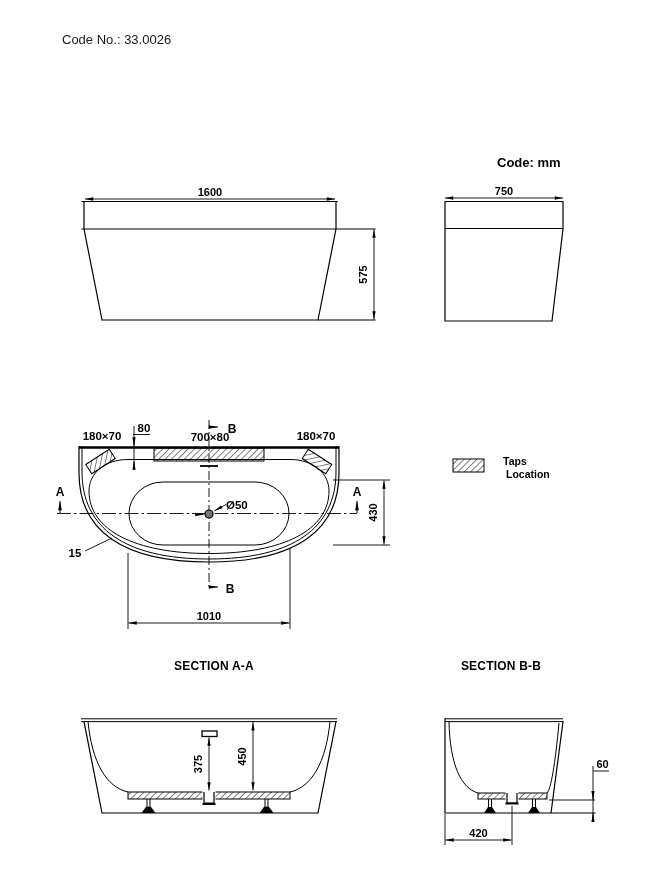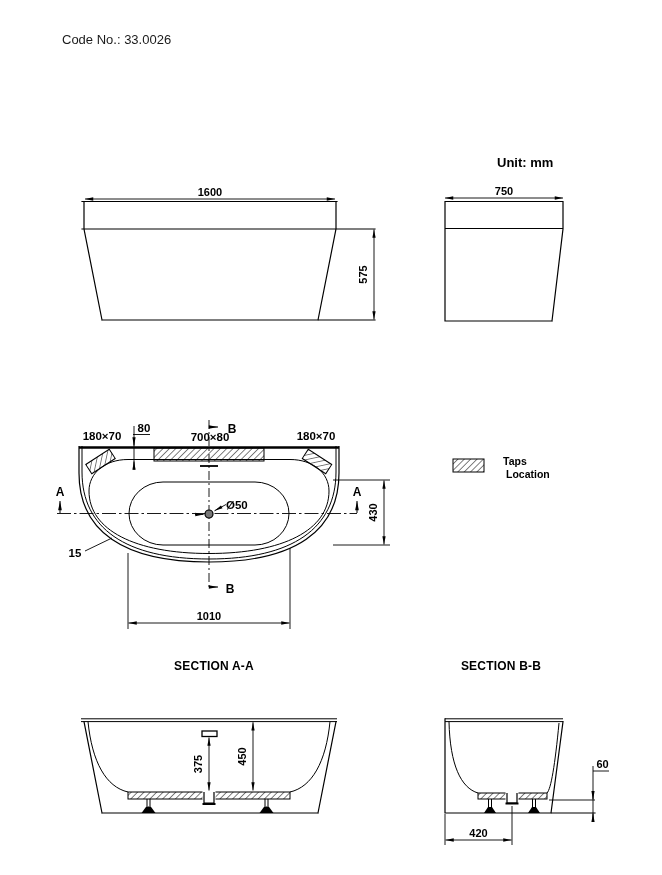--- a/index.html
+++ b/index.html
@@ -14,21 +14,21 @@
   .sec{font-size:12px;}
   .ttl{font-size:12px;letter-spacing:.2px;}
   .lgd{font-size:10.5px;}
 </style>
 </head>
 <body>
 
 <div class="page">
 
   <div class="hdr" style="left:62px;top:32px">Code No.: 33.0026</div>
-  <div class="hdr bold" style="left:497px;top:155px">Unit: mm</div>
+  <div class="hdr bold" style="left:497px;top:155px">Code: mm</div>
 
   <svg width="662" height="875" viewBox="0 0 662 875">
     <defs>
       <marker id="arr" viewBox="0 0 12 6" refX="11" refY="3" markerWidth="11" markerHeight="5" orient="auto-start-reverse">
         <path d="M0,0.8 L11,3 L0,5.2 Z" fill="#000"></path>
       </marker>
       <pattern id="hatch" patternUnits="userSpaceOnUse" width="4.5" height="4.5" patternTransform="rotate(45)">
         <line x1="0" y1="0" x2="0" y2="4.5" stroke="#000" stroke-width="1"></line>
       </pattern>
     </defs>

